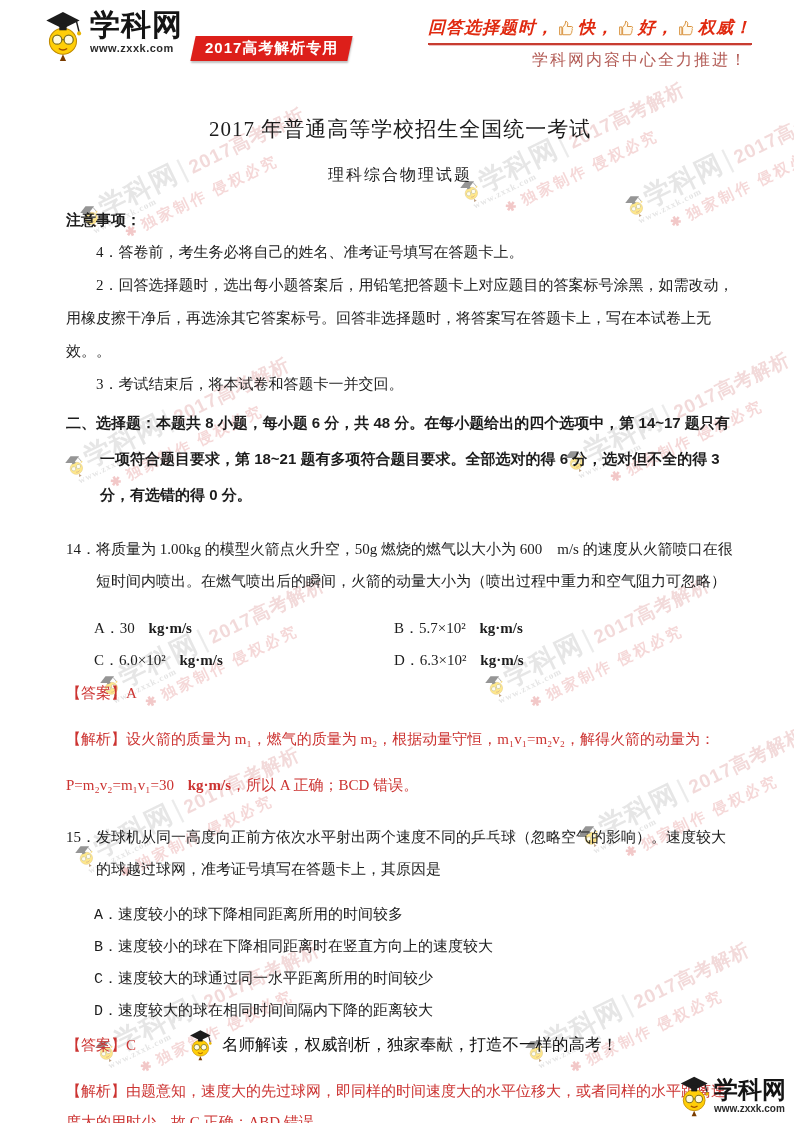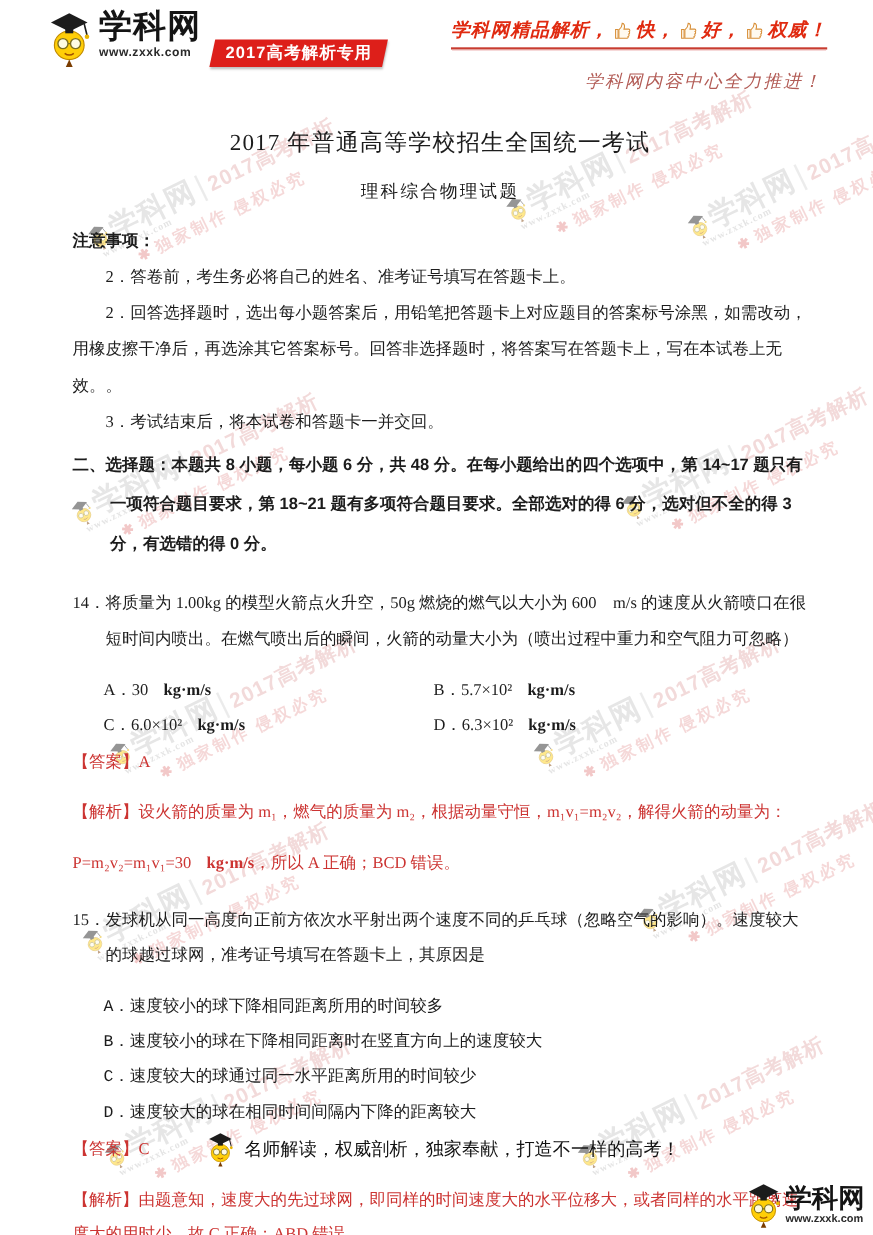--- a/index.html
+++ b/index.html
@@ -31,21 +31,21 @@
             color:#2a2a2a;letter-spacing:.5px;margin-top:2px;}
   .logo-banner{margin:26px 0 0 10px;background:#dd1f1a;color:#ffffff;
                font-family:"Liberation Sans",sans-serif;font-weight:bold;font-size:15px;
                padding:3px 12px;transform:skewX(-12deg);box-shadow:1px 2px 2px rgba(0,0,0,.25);}
   .logo-banner span{display:inline-block;transform:skewX(12deg);letter-spacing:1px;}
   .header-right{text-align:right;padding-top:6px;}
   .slogan-line1{color:#e02a10;font-weight:bold;font-size:17px;font-style:italic;
                 letter-spacing:1px;display:flex;align-items:center;gap:2px;
                 border-bottom:2px solid #c83c30;padding-bottom:4px;box-shadow:0 2px 0 -1px #f0c0c0;}
   .thumb-icon{width:18px;height:18px;margin:0 1px;}
-  .slogan-line2{color:#b25b55;font-size:16px;letter-spacing:2px;margin-top:19px;padding-right:4px;font-style:italic;}
+  .slogan-line2{color:#b25b55;font-size:16px;letter-spacing:2px;margin-top:5px;padding-right:4px;}
 
   
   .content{position:relative;z-index:1;padding:14px 60px 0 66px;font-size:15px;line-height:32px;}
   .classified{font-family:"Liberation Sans",sans-serif;font-weight:bold;font-size:15px;line-height:22px;}
   .doc-title{text-align:center;font-size:21px;line-height:30px;margin-top:14px;letter-spacing:1px;}
   .doc-subtitle{text-align:center;font-size:16px;line-height:30px;margin-top:16px;letter-spacing:2px;}
   .notice-heading{font-family:"Liberation Sans",sans-serif;font-weight:bold;font-size:15px;
                   margin-top:14px;line-height:32px;}
   .notice-item{text-indent:2em;margin:0;line-height:33px;}
   .section-heading{font-family:"Liberation Sans",sans-serif;font-weight:bold;font-size:15px;
@@ -185,21 +185,21 @@
     <div class="logo-texts">
       <div class="logo-brand">学科网</div>
       <div class="logo-url">www.zxxk.com</div>
     </div>
     <div class="logo-banner">
       <span>2017高考解析专用</span>
     </div>
   </div>
   <div class="header-right">
     <div class="slogan-line1">
-      <span>学科网精品解析，</span>
+      <span>回答选择题时，</span>
       <svg class="thumb-icon">
             <use href="#thumb"></use>
           </svg>
       <span>快，</span>
       <svg class="thumb-icon">
             <use href="#thumb"></use>
           </svg>
       <span>好，</span>
       <svg class="thumb-icon">
             <use href="#thumb"></use>
@@ -210,21 +210,21 @@
   </div>
 </div>
 
 <div class="content">
 
 
   <div class="doc-title">2017 年普通高等学校招生全国统一考试</div>
   <div class="doc-subtitle">理科综合物理试题</div>
 
   <div class="notice-heading">注意事项：</div>
-  <p class="notice-item">2．答卷前，考生务必将自己的姓名、准考证号填写在答题卡上。</p>
+  <p class="notice-item">4．答卷前，考生务必将自己的姓名、准考证号填写在答题卡上。</p>
   <p class="notice-item">2．回答选择题时，选出每小题答案后，用铅笔把答题卡上对应题目的答案标号涂黑，如需改动，用橡皮擦干净后，再选涂其它答案标号。回答非选择题时，将答案写在答题卡上，写在本试卷上无效。。</p>
   <p class="notice-item">3．考试结束后，将本试卷和答题卡一并交回。</p>
 
   <div class="section-heading">二、选择题：本题共 8 小题，每小题 6 分，共 48 分。在每小题给出的四个选项中，第 14~17 题只有一项符合题目要求，第 18~21 题有多项符合题目要求。全部选对的得 6 分，选对但不全的得 3 分，有选错的得 0 分。</div>
 
   <p class="question"><span>14．</span><span>将质量为 1.00kg 的模型火箭点火升空，50g 燃烧的燃气以大小为 600　m/s 的速度从火箭喷口在很短时间内喷出。在燃气喷出后的瞬间，火箭的动量大小为（喷出过程中重力和空气阻力可忽略）</span></p>
   <div class="options-grid">
     <div class="opt"><span>A．</span><span>30 </span><b class="unit">kg·m/s</b></div>
     <div class="opt"><span>B．</span><span>5.7×10² </span><b class="unit">kg·m/s</b></div>
     <div class="opt"><span>C．</span><span>6.0×10² </span><b class="unit">kg·m/s</b></div>

